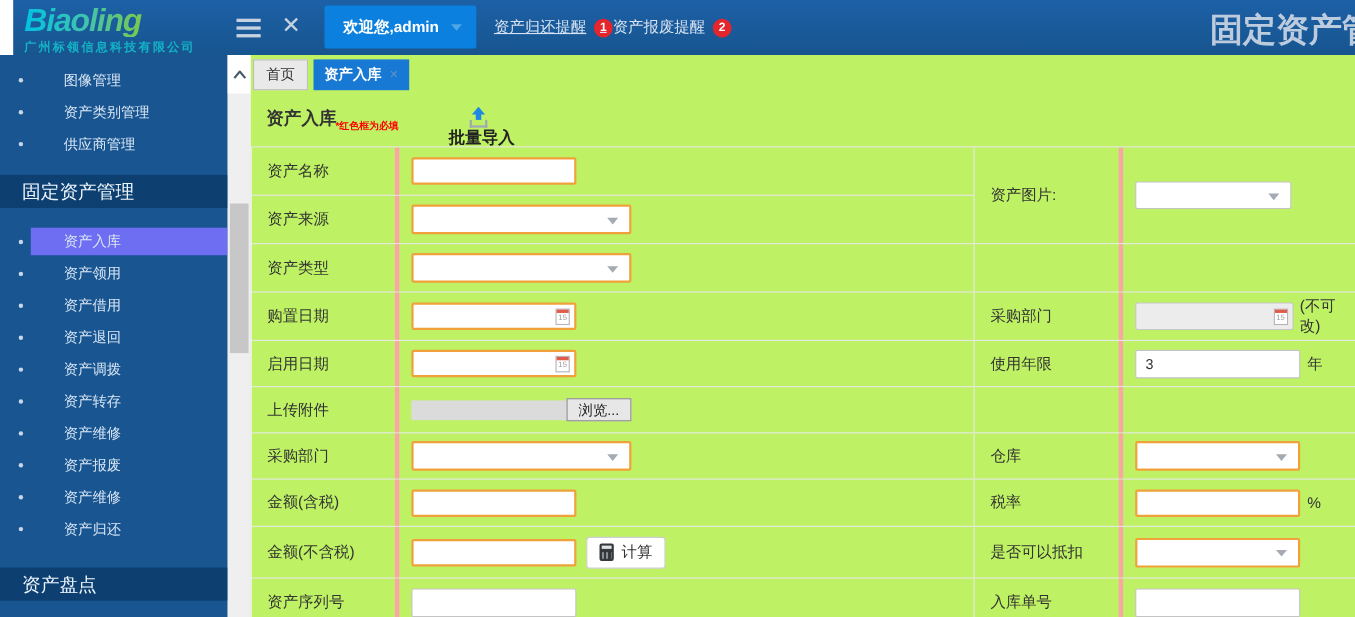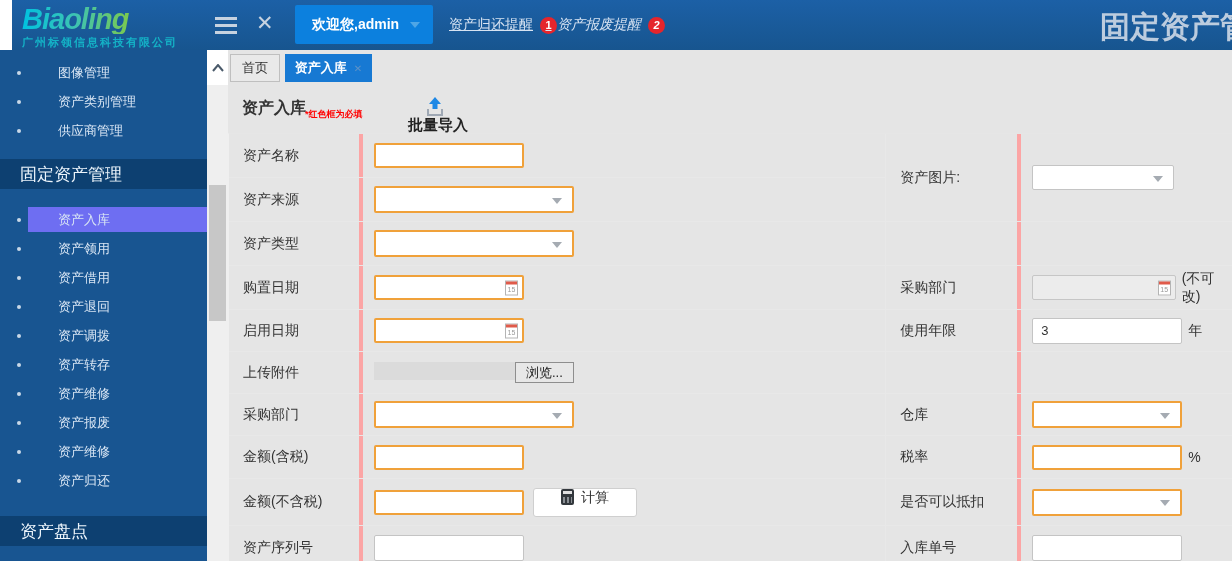--- a/index.html
+++ b/index.html
@@ -17,21 +17,21 @@
   .hamburger { position:absolute; left:203px; top:17px; width:22px; height:17px; cursor:pointer; }
   .hamburger span { display:block; width:22px; height:3px; background:#C6D2E0; margin-bottom:4px; }
   .close-x { position:absolute; left:244px; top:11px; font-size:21px; font-weight:bold; color:#C6D2E0; cursor:pointer; }
   .welcome-btn { position:absolute; left:283px; top:5px; width:138px; height:39px; background:#0C80DE;
                  border-radius:2px; display:flex; align-items:center; padding-left:17px;
                  color:#fff; font-size:14px; font-weight:bold; cursor:pointer; }
   .dd-arrow { position:absolute; right:13px; top:17px; width:0; height:0;
               border-left:5px solid transparent; border-right:5px solid transparent; border-top:6px solid #4FA6E6; }
   .nav-item { position:absolute; top:0; height:50px; display:flex; align-items:center;
               color:#D7E3F2; font-size:14px; cursor:pointer; }
-  .nav1 { left:437px;text-decoration:underline; } .nav2 { left:545px;font-style:italic; }
+  .nav1 { left:437px;text-decoration:underline; } .nav2 { left:545px; }
   .badge { margin-left:7px; width:17px; height:17px; border-radius:50%; background:#E5252C; color:#fff;
            font-size:11px; font-weight:bold; display:flex; align-items:center; justify-content:center; }
   .app-title { position:absolute; left:1088px; top:7px; font-size:30px; font-weight:bold;
                color:#BCCCDE; white-space:nowrap; }
 
   
   .sidebar { position:absolute; left:0; top:50px; width:207px; height:511px; background:#185591; overflow:hidden; }
   .side-group-top { padding-top:8px;text-align:right; }
   .side-item { position:relative; height:29px; display:flex; align-items:center;
                font-size:13px; color:#D9E6F4; cursor:pointer; }
@@ -45,21 +45,21 @@
   .side-list { margin-top:16px; }
   .side-header.second { margin-top:21px; }
 
   
   .scrollstrip { position:absolute; left:207px; top:50px; width:21px; height:511px; background:#EFEFEF; }
   .strip-top { position:absolute; left:0; top:0; width:21px; height:35px; background:#FFF;
                display:flex; align-items:center; justify-content:center; cursor:pointer; }
   .thumb { position:absolute; left:2px; top:135px; width:17px; height:136px; background:#C7C7C7; cursor:pointer; }
 
   
-  .main { position:absolute; left:228px; top:50px; width:1004px; height:511px; background:#e5e5e5; }
+  .main { position:absolute; left:228px; top:50px; width:1004px; height:511px; background:#bef264; }
   .tabstrip { position:relative; height:35px; }
   .tab { position:absolute; top:4px; height:28px; display:flex; align-items:center; justify-content:center;
          font-size:13px; cursor:pointer; }
   .tab-home { left:2px; width:50px; background:#E9E9E9; border:1px solid #BFBFBF; color:#333; }
   .tab-active { left:57px; width:87px; background:#1779D3; color:#fff; font-weight:bold; }
   .tab-active .tx { margin-left:7px; font-size:10px; font-weight:normal; color:#5E93C8; }
 
   .titlebar { position:relative; height:48px; }
   .page-title { position:absolute; left:14px; top:13px; font-size:16px; font-weight:bold; color:#333; }
   .req-note { position:absolute; left:77px; top:23px; font-size:9px; font-weight:bold; color:#F00; }
@@ -92,26 +92,26 @@
   .sel.gray { border:1px solid #C4C4C4; width:142px; height:25px; }
   .sel.w148 { width:150px; }
   .sel::after { content:""; position:absolute; right:10px; top:50%; margin-top:-2px;
                 border-left:5px solid transparent; border-right:5px solid transparent; border-top:6px solid #A5ABB2; }
   .date { position:relative; height:25px; width:150px; border:2px solid #F0A13A; border-radius:2px; background:#fff; }
   .date.disabled { border:1px solid #C6C6C6; background:#ECECEC; width:146px; }
   .cal { position:absolute; right:4px; top:50%; transform:translateY(-50%); width:13px; height:15px;
          border:1px solid #B4B4B4; background:#fff; cursor:pointer; }
   .cal::before { content:""; position:absolute; top:0; left:0; right:0; height:3px; background:#E05B4B; }
   .cal::after { content:"15"; position:absolute; left:0; right:0; top:4px; font-size:7px; color:#999; text-align:center; }
-  .file { display:flex; }
+  .file { display:flex; align-items:center; }
   .file-track { width:142px; height:18px; background:#DBDBDB; }
   .file-btn { margin-left:-1px; height:21px; padding:0 10px; background:#E7E7E7; border:1px solid #8E8E8E;
               font-size:13px; color:#222; display:flex; align-items:center; cursor:pointer; }
-  .calc-btn { margin-left:9px; height:29px; padding:0 27px; background:#fff; border:1px solid #CFCFCF;
-              border-radius:3px; display:flex; align-items:flex-start; font-size:14px; color:#333; cursor:pointer; }
+  .calc-btn { margin-left:9px; height:29px; padding:0 11px; background:#fff; border:1px solid #CFCFCF;
+              border-radius:3px; display:flex; align-items:center; font-size:14px; color:#333; cursor:pointer; }
   .calc-icon { position:relative; width:13px; height:16px; background:#33383D; border-radius:2px; margin-right:7px; }
   .calc-icon::before { content:""; position:absolute; top:2px; left:2px; right:2px; height:3px; background:#E0E0E0; }
   .calc-icon::after { content:""; position:absolute; left:2px; right:2px; top:8px; bottom:2px;
                       background:repeating-linear-gradient(90deg,#8a8f94 0 2px,transparent 2px 4px); }
   .suffix { margin-left:6px; font-size:14px; color:#333; }
 </style>
 </head>
 <body>
 
 <div class="topbar">

